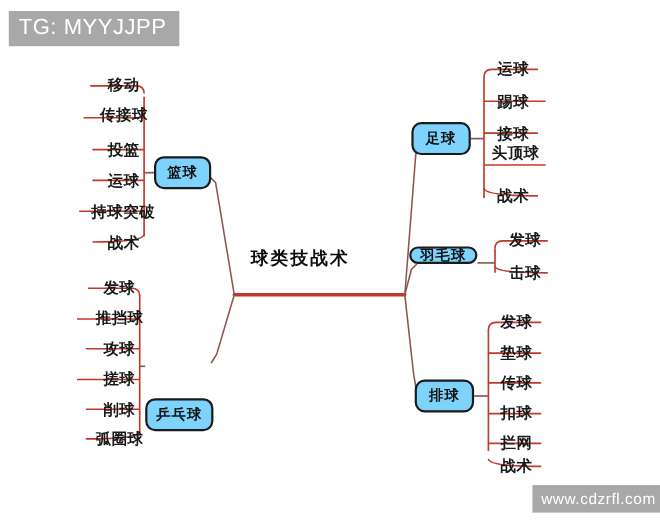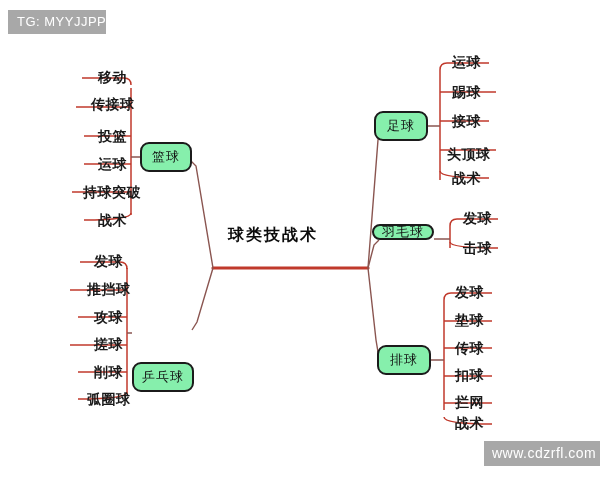--- a/index.html
+++ b/index.html
@@ -23,26 +23,26 @@
     left: 0;
     top: 0;
     width: 600px;
     height: 480px;
   }
   .node-box {
     position: absolute;
     box-sizing: border-box;
     border: 2px solid #1b1b1b;
     border-radius: 9px;
-    background: #86efac;
+    background: #7dd3fc;
     display: flex;
     align-items: center;
     justify-content: center;
     font-size: 13px;
-    font-weight: 400;
+    font-weight: 700;
     color: #111111;
     letter-spacing: 1px;
     white-space: nowrap;
   }
   .leaf-label {
     position: absolute;
     font-size: 14px;
     font-weight: 700;
     color: #1a1a1a;
     letter-spacing: 0.5px;
@@ -62,23 +62,23 @@
     font-size: 16px;
     font-weight: 700;
     color: #0c0c0c;
     letter-spacing: 2px;
     white-space: nowrap;
   }
   .watermark {
     position: absolute;
     background: #a8a8a8;
     color: #ffffff;
-    font-size: 13px;
+    font-size: 20px;
     letter-spacing: 0.5px;
-    padding: 4px 0 5px 9px;
+    padding: 4px 12px 5px 9px;
     white-space: nowrap;
     font-family: "Liberation Sans", sans-serif;
   }
   #watermark-top {
     left: 8px;
     top: 10px;
   }
   #watermark-bottom {
     left: 448px;
     top: 441px;
@@ -192,21 +192,21 @@
   <div class="leaf-label left-side" style="left:94px; top:253px;">发球</div>
   <div class="leaf-label left-side" style="left:87px; top:281px;">推挡球</div>
   <div class="leaf-label left-side" style="left:94px; top:309px;">攻球</div>
   <div class="leaf-label left-side" style="left:94px; top:336px;">搓球</div>
   <div class="leaf-label left-side" style="left:94px; top:364px;">削球</div>
   <div class="leaf-label left-side" style="left:87px; top:391px;">弧圈球</div>
 
   <div class="leaf-label right-side" style="left:452px; top:54px;">运球</div>
   <div class="leaf-label right-side" style="left:452px; top:84px;">踢球</div>
   <div class="leaf-label right-side" style="left:452px; top:113px;font-family:Liberation Serif, serif;">接球</div>
-  <div class="leaf-label right-side" style="left:447px; top:146px;">头顶球</div>
+  <div class="leaf-label right-side" style="left:447px; top:131px;">头顶球</div>
   <div class="leaf-label right-side" style="left:452px; top:170px;">战术</div>
 
   <div class="leaf-label right-side" style="left:463px; top:210px;">发球</div>
   <div class="leaf-label right-side" style="left:463px; top:240px;">击球</div>
 
   <div class="leaf-label right-side" style="left:455px; top:284px;">发球</div>
   <div class="leaf-label right-side" style="left:455px; top:312px;">垫球</div>
   <div class="leaf-label right-side" style="left:455px; top:340px;">传球</div>
   <div class="leaf-label right-side" style="left:455px; top:367px;">扣球</div>
   <div class="leaf-label right-side" style="left:455px; top:394px;">拦网</div>

